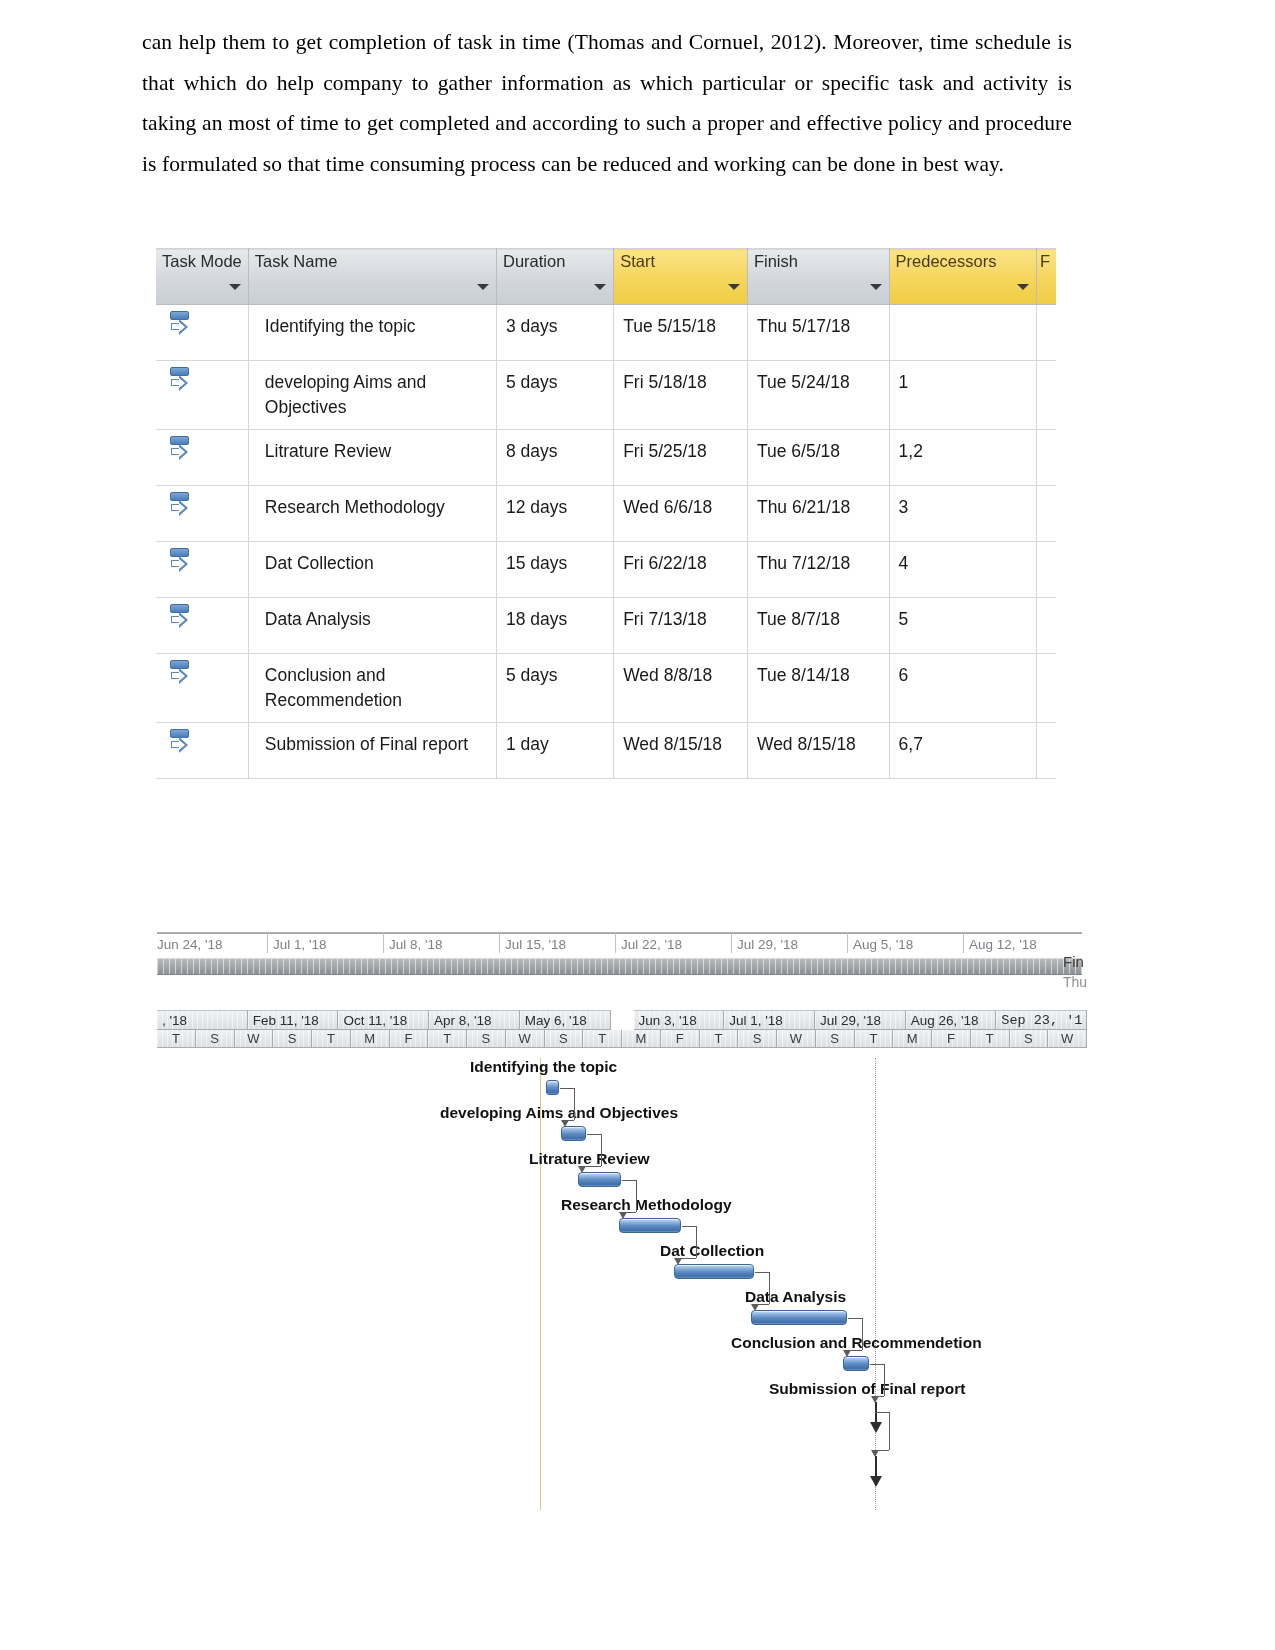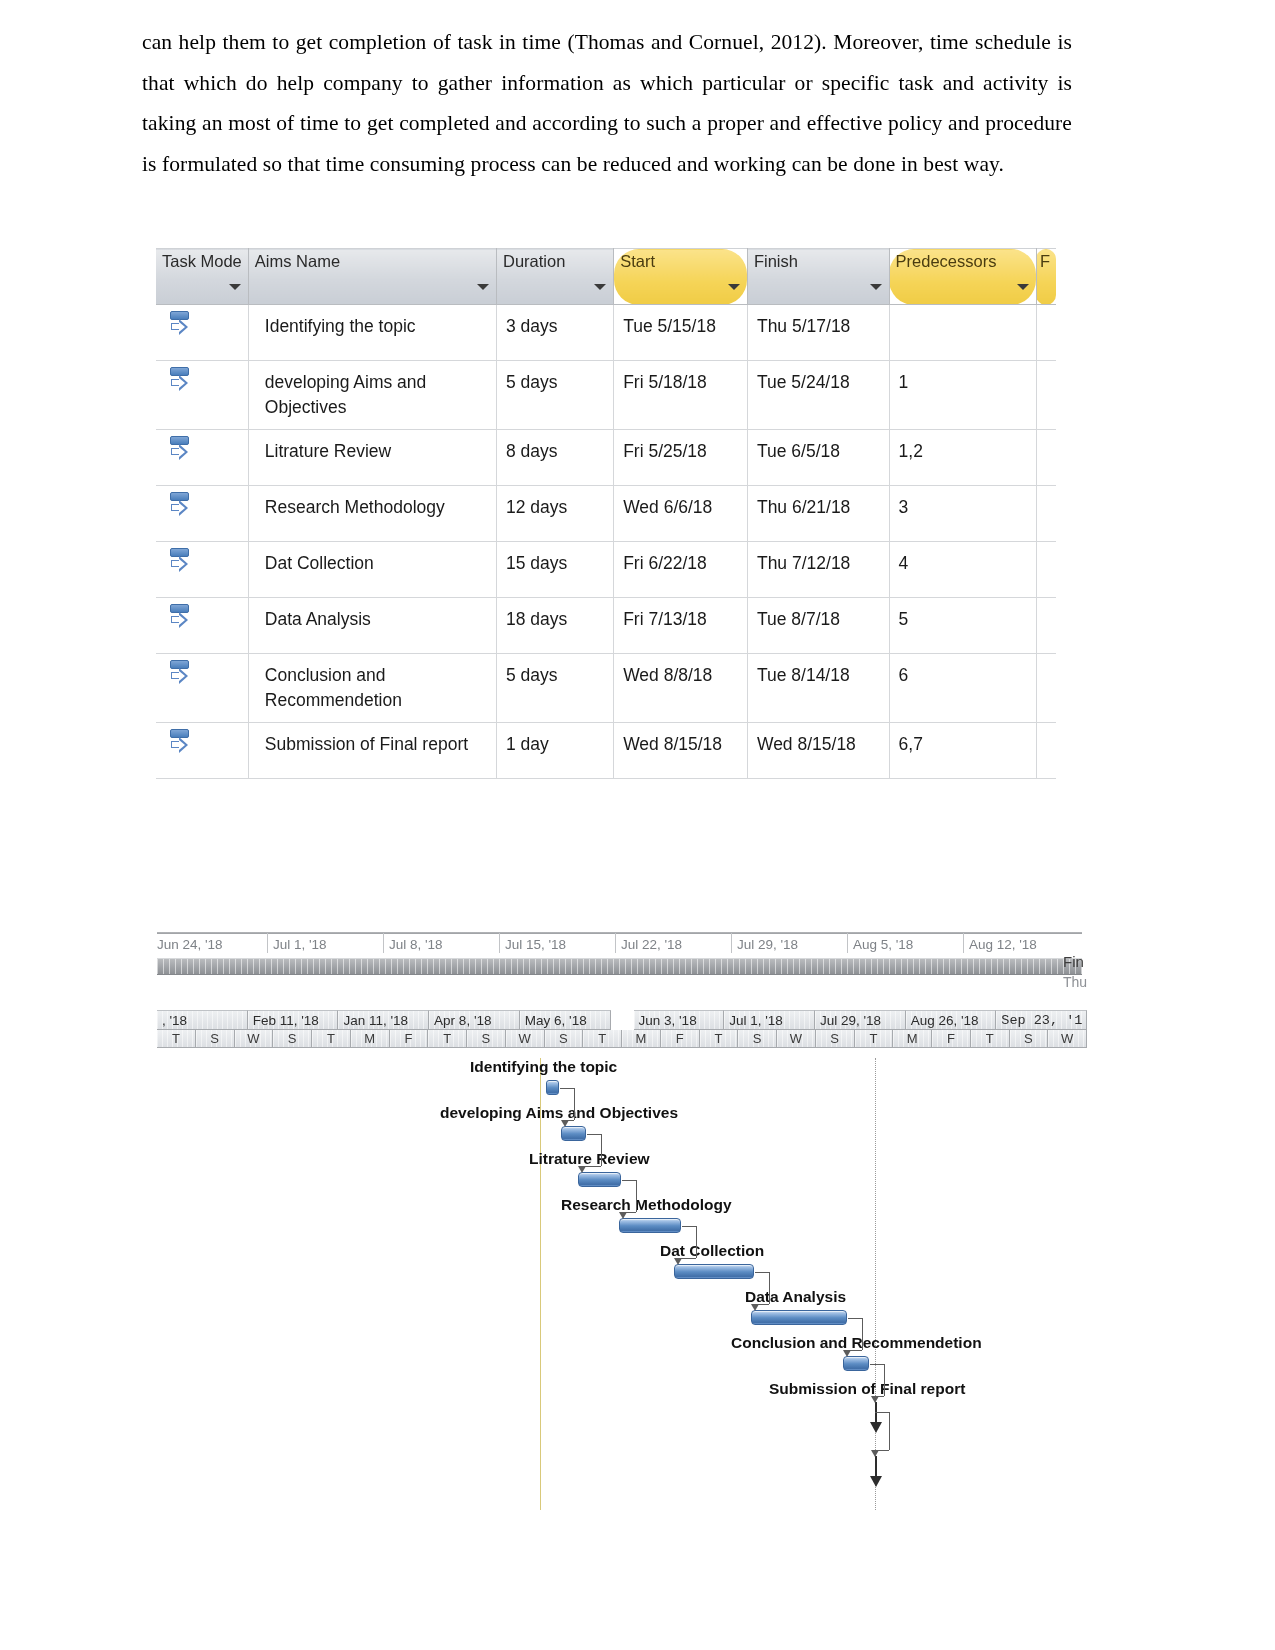--- a/index.html
+++ b/index.html
@@ -45,21 +45,20 @@
     border-right:1px solid #b9bcc0;
     border-bottom:1px solid #b9bcc0;
     border-top:1px solid #cfd2d6;
     background:linear-gradient(#e7e9ec,#d3d7dd 55%,#c9ced5);
     position:relative;
     white-space:nowrap;
   }
   .proj-table .hdr th.yellow {
     background:linear-gradient(#fbe38a,#f5d457 60%,#f0cc45);
     color:#4a3c10;
-    border-radius:25px;
   }
   .proj-table .hdr th .arrow {
     position:absolute;
     right:7px; bottom:14px;
     width:0; height:0;
     border-left:6px solid transparent;
     border-right:6px solid transparent;
     border-top:6px solid #3a3a3a;
   }
   .proj-table td {
@@ -215,21 +214,21 @@
 <div class="para">can help them to get completion of task in time (Thomas and Cornuel, 2012). Moreover, time schedule is that which do help company to gather information as which particular or specific task and activity is taking an most of time to get completed and according to such a proper and effective policy and procedure is formulated so that time consuming process can be reduced and working can be done in best way.</div>
 
 <table class="proj-table">
   <thead>
     <tr class="hdr">
       <th style="width:88px">
         <span>Task Mode</span>
         <span class="arrow"></span>
       </th>
       <th style="width:250px">
-        <span>Aims Name</span>
+        <span>Task Name</span>
         <span class="arrow"></span>
       </th>
       <th style="width:118px">
         <span>Duration</span>
         <span class="arrow"></span>
       </th>
       <th class="yellow" style="width:135px">
         <span>Start</span>
         <span class="arrow"></span>
       </th>
@@ -399,21 +398,21 @@
       <span style="left: 812px;">Aug 12, '18</span>
     </div>
   <div class="tl-grey-bar"></div>
   <div class="fin-word">Fin</div>
   <div class="thu-word">Thu</div>
 
   <div class="tl2">
     <div class="tl2-row1" id="tl2-weeks">
         <div class="tl2-cell" style="width: 93px;">, '18</div>
         <div class="tl2-cell" style="width: 93px;">Feb 11, '18</div>
-        <div class="tl2-cell" style="width: 93px;">Jan 11, '18</div>
+        <div class="tl2-cell" style="width: 93px;">Oct 11, '18</div>
         <div class="tl2-cell" style="width: 93px;">Apr 8, '18</div>
         <div class="tl2-cell" style="width: 93px;">May 6, '18</div>
         <div class="tl2-cell" style="width: 93px; margin-left: 23px;">Jun 3, '18</div>
         <div class="tl2-cell" style="width: 93px;">Jul 1, '18</div>
         <div class="tl2-cell" style="width: 93px;">Jul 29, '18</div>
         <div class="tl2-cell" style="width: 93px;">Aug 26, '18</div>
         <div class="tl2-cell" style="width: 93px; font-family: Liberation Mono, monospace;">Sep 23, '1</div>
       </div>
     <div class="tl2-row2" id="tl2-days">
         <div class="tl2-cell" style="width: 38.75px;">T</div>

